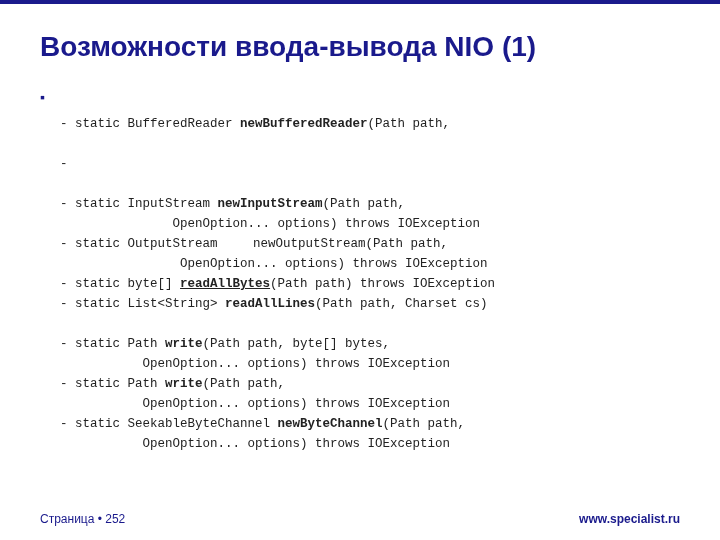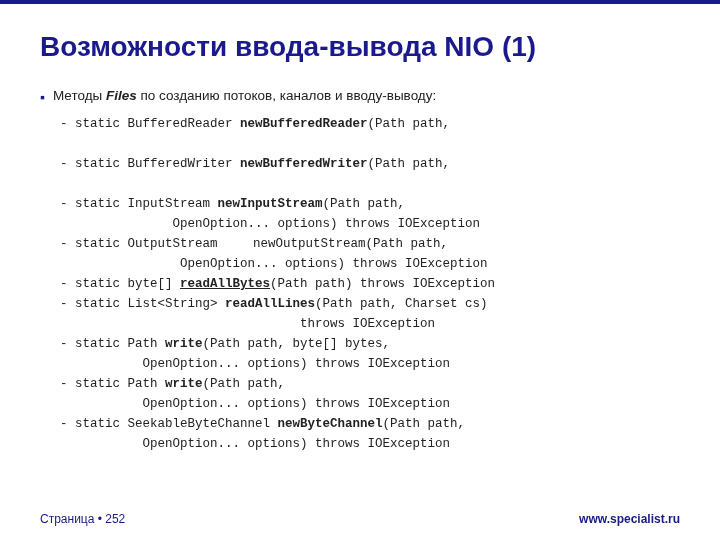--- a/index.html
+++ b/index.html
@@ -76,37 +76,34 @@
 <body>
 
 <div class="slide">
   <div class="top-border"></div>
 
   <div class="title">Возможности ввода-вывода NIO (1)</div>
 
   <div class="content">
     <div class="bullet-item">
       <span class="bullet-square">▪</span>
-      <span>
-        <span>Методы </span><span style="font-style:italic; font-weight:bold;">Files</span><span> по созданию потоков, каналов и вводу-выводу:</span>
-      </span>
     </div>
 
     <div class="code-block" id="code-container">
     <div style="display: flex; align-items: flex-start; white-space: pre;"><span style="flex-shrink: 0;">- </span><span><span>static BufferedReader </span><span style="font-weight: bold;">newBufferedReader</span><span>(Path path,</span></span></div>
         <div style="display: flex; align-items: flex-start; white-space: pre;"><span style="flex-shrink: 0;">  </span></div>
-        <div style="display: flex; align-items: flex-start; white-space: pre;"><span style="flex-shrink: 0;">- </span><span><span>static BufferedWriter </span><span style="font-weight: bold;">newBufferedWriter</span><span>(Path path,</span></span></div>
+        <div style="display: flex; align-items: flex-start; white-space: pre;"><span style="flex-shrink: 0;">- </span></div>
         <div style="display: flex; align-items: flex-start; white-space: pre;"><span style="flex-shrink: 0;">  </span></div>
         <div style="display: flex; align-items: flex-start; white-space: pre;"><span style="flex-shrink: 0;">- </span><span><span>static InputStream </span><span style="font-weight: bold;">newInputStream</span><span>(Path path,</span></span></div>
         <div style="display: flex; align-items: flex-start; white-space: pre;"><span style="flex-shrink: 0;">  </span><span><span>             OpenOption... options) throws IOException</span></span></div>
         <div style="display: flex; align-items: flex-start; white-space: pre;"><span style="flex-shrink: 0;">- </span><span><span>static OutputStream </span><span style="font-weight: normal; margin-left: 28px;">newOutputStream</span><span>(Path path,</span></span></div>
         <div style="display: flex; align-items: flex-start; white-space: pre;"><span style="flex-shrink: 0;">  </span><span><span>              OpenOption... options) throws IOException</span></span></div>
         <div style="display: flex; align-items: flex-start; white-space: pre;"><span style="flex-shrink: 0;">- </span><span><span>static byte[] </span><span style="font-weight: bold; text-decoration: underline;">readAllBytes</span><span>(Path path) throws IOException</span></span></div>
         <div style="display: flex; align-items: flex-start; white-space: pre;"><span style="flex-shrink: 0;">- </span><span><span>static List&lt;String&gt; </span><span style="font-weight: bold;">readAllLines</span><span>(Path path, Charset cs)</span></span></div>
-        <div style="display: flex; align-items: flex-start; white-space: pre;"><span style="flex-shrink: 0;">  </span><span><span>                              throws IOException</span></span></div>
+        <div style="display: flex; align-items: flex-start; white-space: pre;"><span style="flex-shrink: 0;">  </span></div>
         <div style="display: flex; align-items: flex-start; white-space: pre;"><span style="flex-shrink: 0;">- </span><span><span>static Path </span><span style="font-weight: bold;">write</span><span>(Path path, byte[] bytes,</span></span></div>
         <div style="display: flex; align-items: flex-start; white-space: pre;"><span style="flex-shrink: 0;">  </span><span><span>         OpenOption... options) throws IOException</span></span></div>
         <div style="display: flex; align-items: flex-start; white-space: pre;"><span style="flex-shrink: 0;">- </span><span><span>static Path </span><span style="font-weight: bold;">write</span><span>(Path path,</span></span></div>
         <div style="display: flex; align-items: flex-start; white-space: pre;"><span style="flex-shrink: 0;">  </span><span><span>         OpenOption... options) throws IOException</span></span></div>
         <div style="display: flex; align-items: flex-start; white-space: pre;"><span style="flex-shrink: 0;">- </span><span><span>static SeekableByteChannel </span><span style="font-weight: bold;">newByteChannel</span><span>(Path path,</span></span></div>
         <div style="display: flex; align-items: flex-start; white-space: pre;"><span style="flex-shrink: 0;">  </span><span><span>         OpenOption... options) throws IOException</span></span></div>
       </div>
   </div>
 
   <div class="footer-left">Страница • 252</div>

